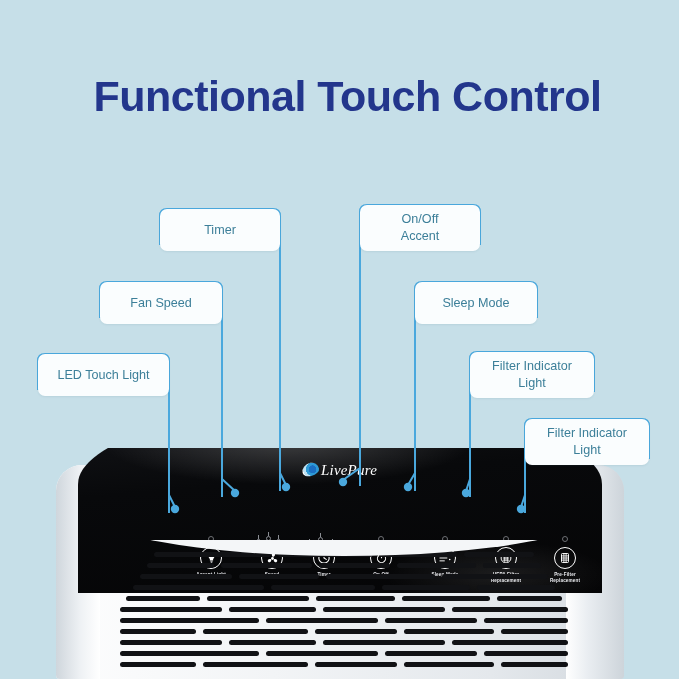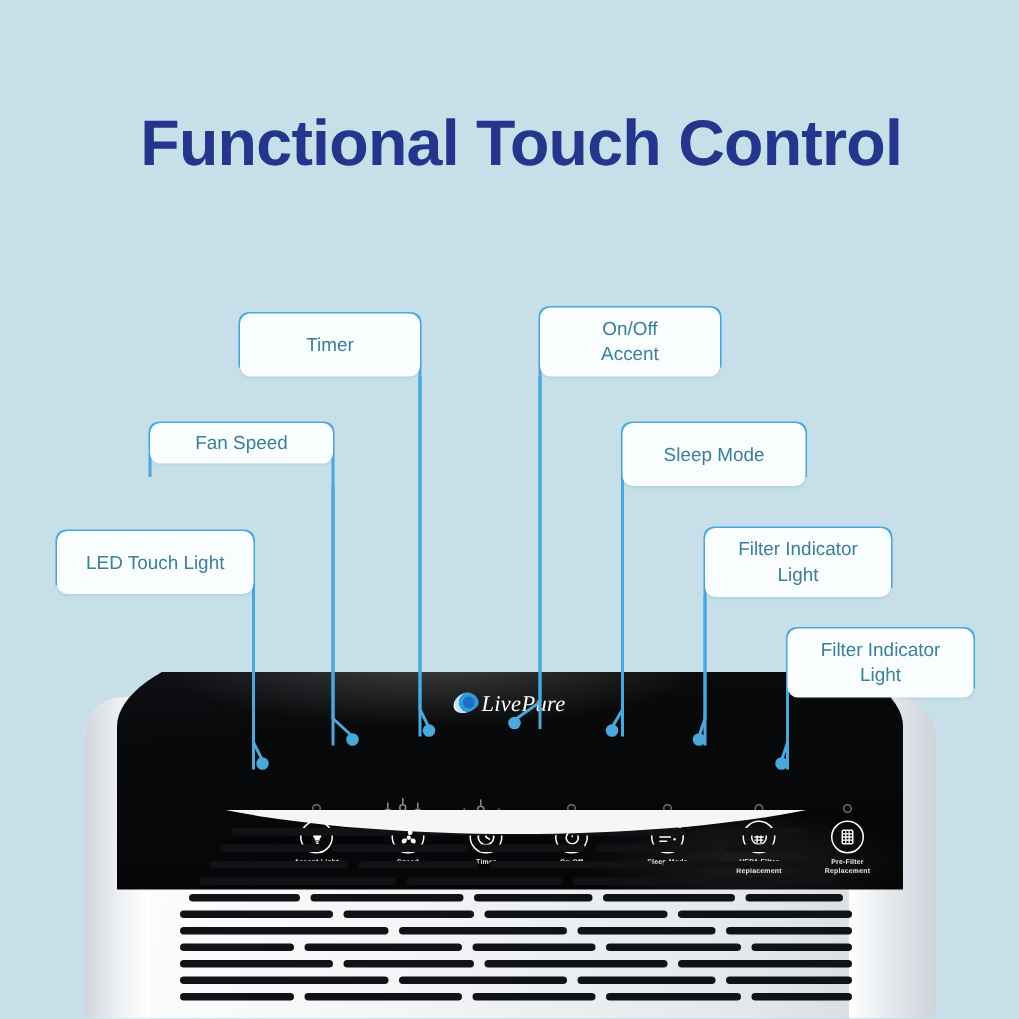--- a/index.html
+++ b/index.html
@@ -371,21 +371,21 @@
         <div>
           <div>Timer</div>
         </div>
       </div>
       <div class="callout" style="left: 360px; top: 205px; width: 120px; height: 46px;">
         <div>
           <div>On/Off</div>
           <div>Accent</div>
         </div>
       </div>
-      <div class="callout" style="left: 100px; top: 282px; width: 122px; height: 27px;">
+      <div class="callout" style="left: 100px; top: 282px; width: 122px; height: 42px;">
         <div>
           <div>Fan Speed</div>
         </div>
       </div>
       <div class="callout" style="left: 415px; top: 282px; width: 122px; height: 42px;">
         <div>
           <div>Sleep Mode</div>
         </div>
       </div>
       <div class="callout" style="left: 38px; top: 354px; width: 131px; height: 42px;">

